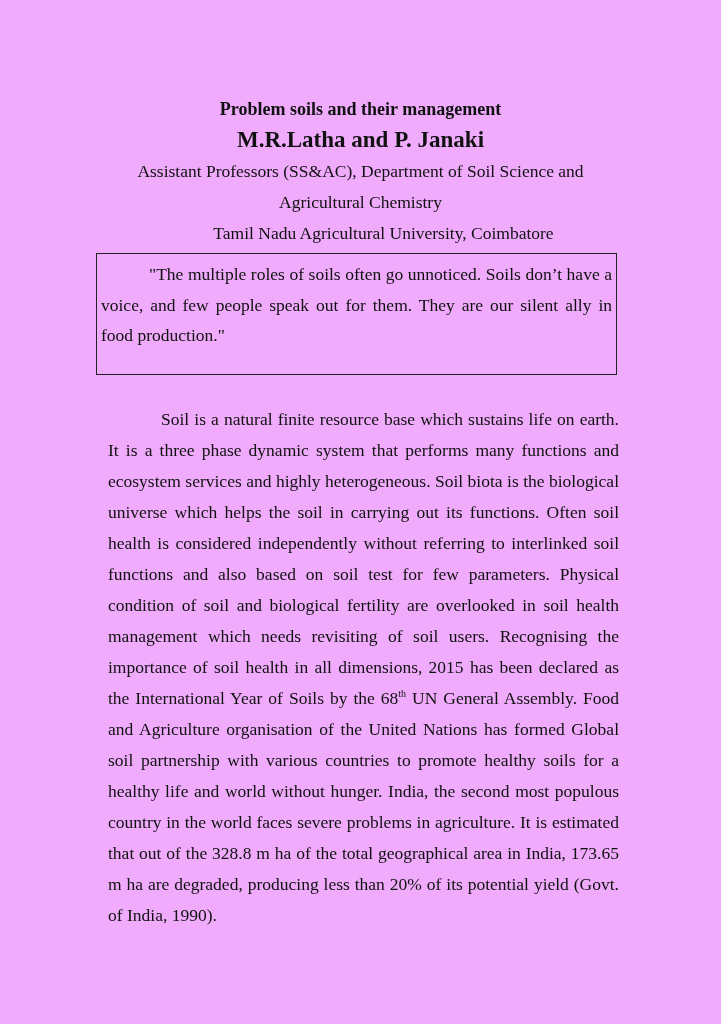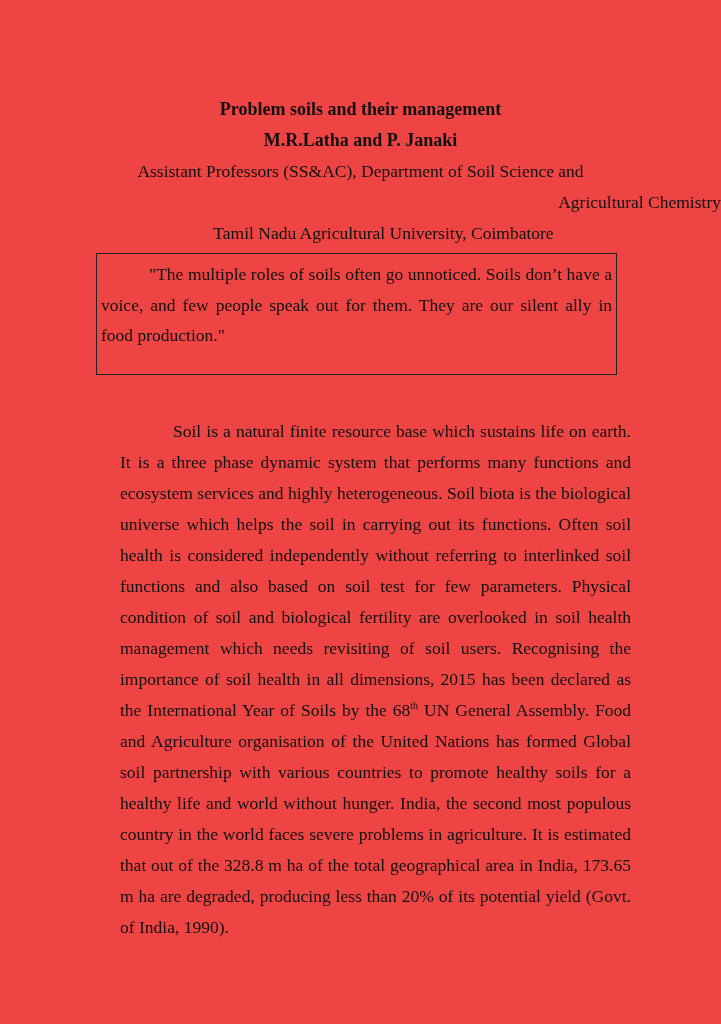--- a/index.html
+++ b/index.html
@@ -12,43 +12,43 @@
       height: 1024px;
       position: relative;
       overflow: hidden;
       font-family: "Liberation Serif", "DejaVu Serif", serif;
       color: #111111;
     }
     .page {
       position: absolute;
       left: 0; top: 0;
       width: 721px; height: 1024px;
-      background: #ef4444;
+      background: #f0abfc;
     }
     .center-line {
       position: absolute;
       left: 0;
       width: 721px;
       text-align: center;
       font-size: 17.5px;
       line-height: 20px;
       white-space: nowrap;
     }
     .title {
       top: 99px;
       font-weight: bold;
       font-size: 18px;
     }
     .authors {
       top: 130px;
       font-weight: bold;
-      font-size: 18px;
+      font-size: 23px;
     }
     .aff1 { top: 161px; }
-    .aff2 { top: 192px; text-align: right; }
+    .aff2 { top: 192px; }
     .aff3 { top: 223px; padding-left: 23px; }
 
     .quote-box {
       position: absolute;
       left: 96px;
       top: 253px;
       width: 521px;
       height: 122px;
       border: 1.5px solid #222;
       box-sizing: border-box;
@@ -75,21 +75,21 @@
 
     .body-para {
       position: absolute;
       left: 104px;
       top: 400px;
       width: 511px;
       font-size: 17.5px;
       line-height: 31px;
       text-align: justify;
       text-indent: 53px;
-      margin: 16px;
+      margin: 4px;
     }
     sup {
       font-size: 10px;
       line-height: 0;
       vertical-align: 7px;
     }
     .page-number {
       position: absolute;
       left: 0;
       width: 721px;

